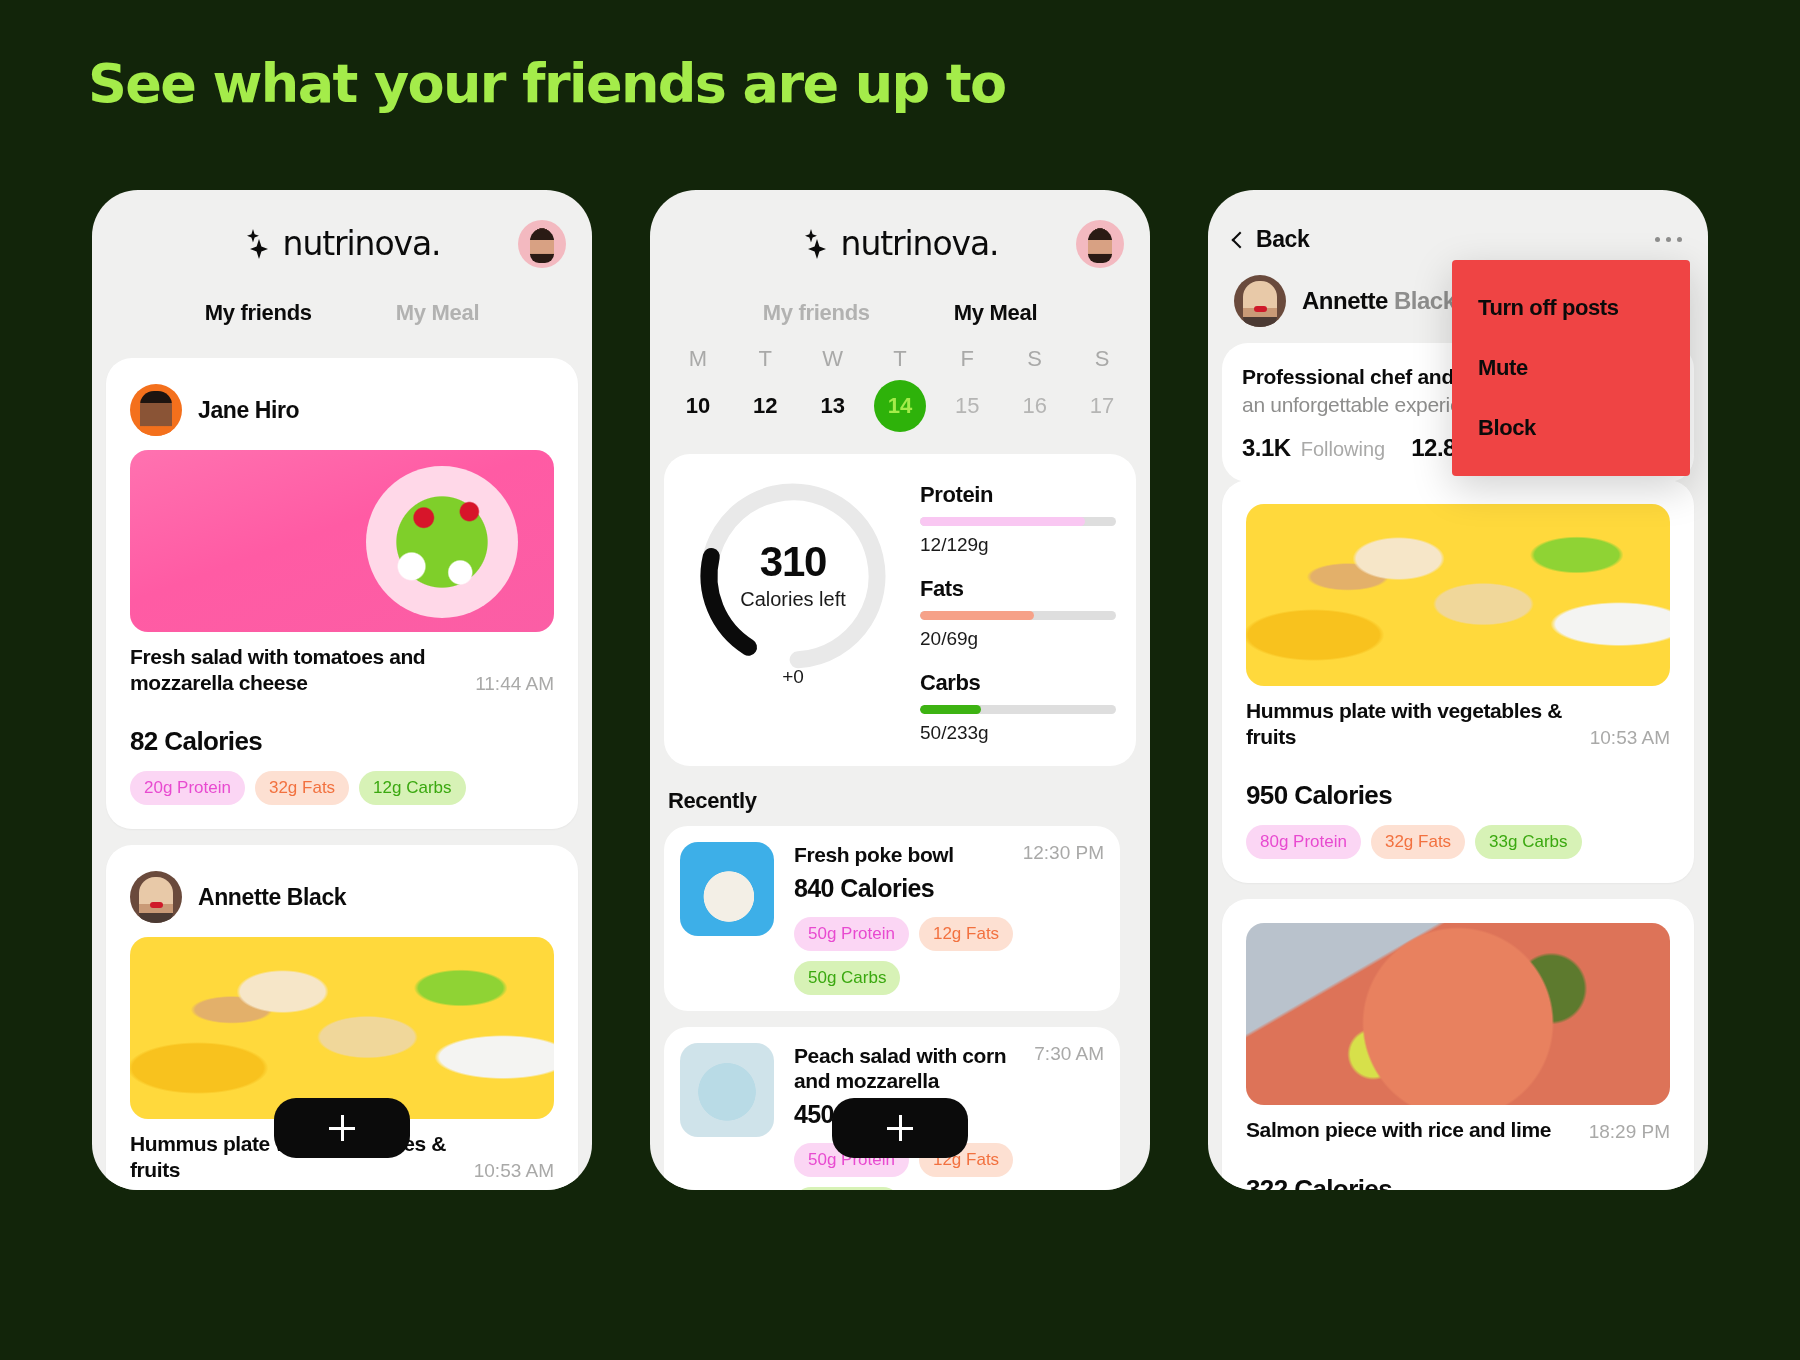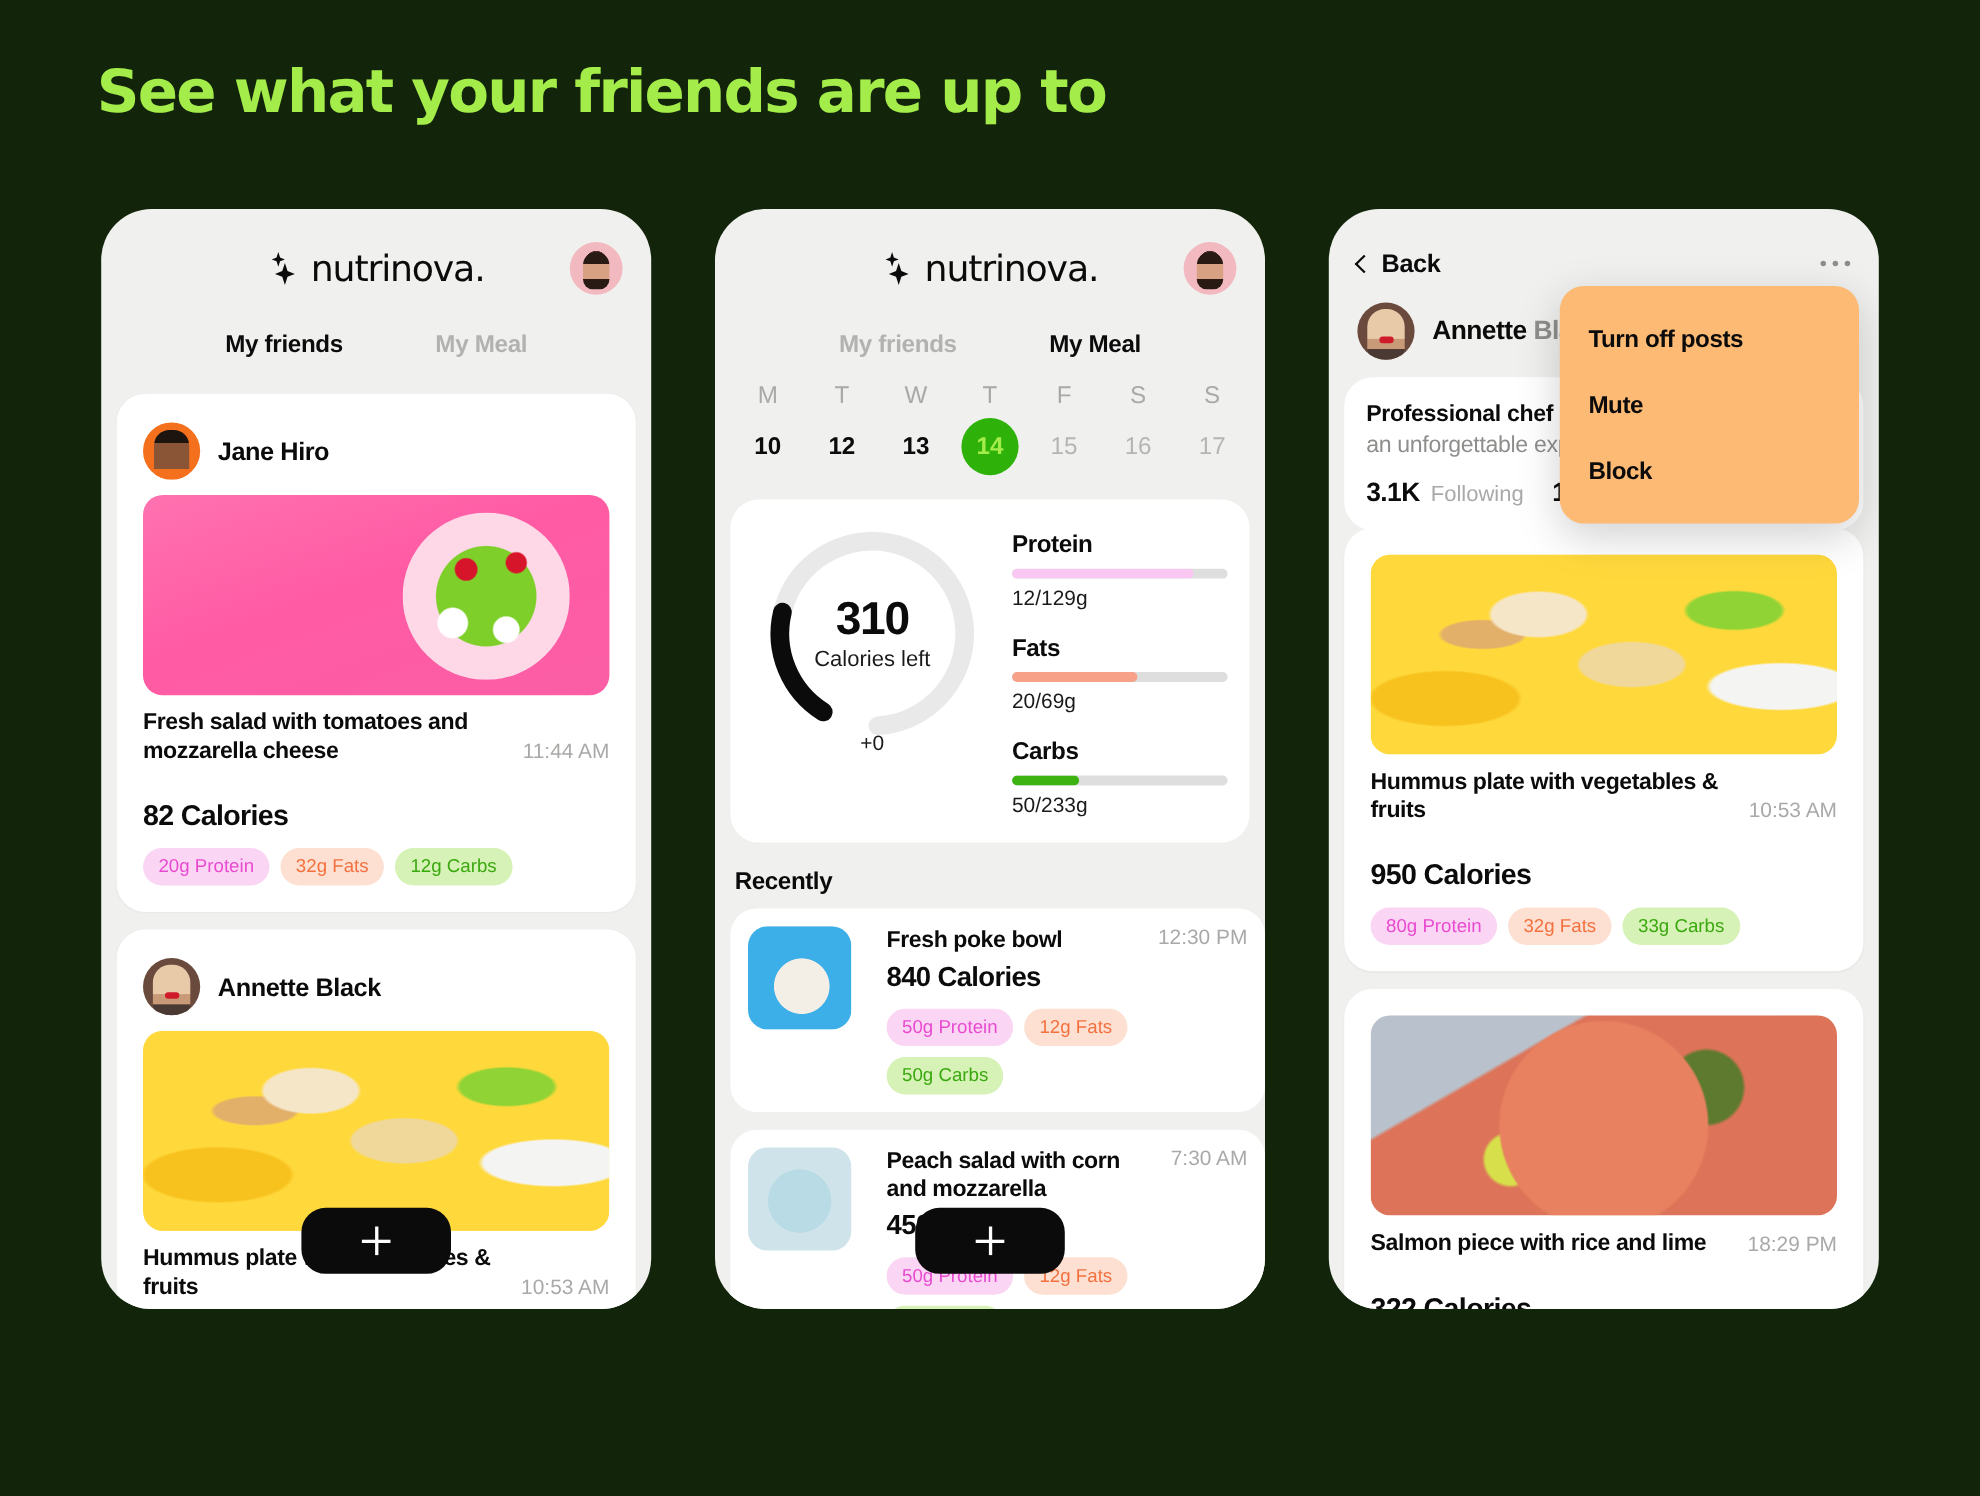--- a/index.html
+++ b/index.html
@@ -144,21 +144,21 @@
   .macro-name { font-size: 22px; font-weight: 700; letter-spacing:-0.4px; color:#0b0b0b; }
   .bar { height: 9px; border-radius: 6px; background:#dedede; margin-top: 9px; position: relative; overflow:hidden; }
   .bar > span { position:absolute; left:0; top:0; bottom:0; border-radius: 6px; display:block; }
   .bar.protein > span { background:#f9c7f2; }
   .bar.fats > span { background:#f6a188; }
   .bar.carbs > span { background:#3db312; }
   .macro-val { font-size: 19px; color:#1a1a1a; margin-top: 8px; }
 
   .recently { font-size: 22px; font-weight: 700; letter-spacing:-0.4px; color:#0b0b0b; margin: 22px 0 12px 18px; }
 
-  .recent-card { background:#fff; border-radius: 24px; margin: 0 0 16px 14px; padding: 16px; display:flex; gap: 32px; justify-content: space-between; }
+  .recent-card { background:#fff; border-radius: 24px; margin: 0 30px 16px 14px; padding: 16px; display:flex; gap: 20px; justify-content: space-between; }
   .thumb { width: 94px; height: 94px; border-radius: 18px; flex: 0 0 auto; position: relative; overflow:hidden; }
   .thumb.poke {
     background: #3dafe8;
     background-image: radial-gradient(circle at 52% 58%, #f3efe6 0 34%, transparent 35%),
       radial-gradient(circle at 46% 52%, #c8472b 0 12%, transparent 13%),
       radial-gradient(circle at 60% 64%, #6aa32c 0 11%, transparent 12%);
   }
   .thumb.peach {
     background: #cfe3ea;
     background-image: radial-gradient(circle at 50% 52%, #b9dbe6 0 42%, transparent 43%),
@@ -199,22 +199,22 @@
   .bio-card { background:#fff; border-radius: 26px; margin: 16px 14px 0 14px; padding: 20px; }
   .bio { font-size: 21px; line-height: 1.32; letter-spacing:-0.3px; }
   .bio b { font-weight: 700; color:#0b0b0b; }
   .bio span { color:#8e8e8d; }
   .stats { display:flex; gap: 26px; margin-top: 16px; align-items: baseline; }
   .stat { display:flex; gap: 10px; align-items: baseline; }
   .stat-n { font-size: 24px; font-weight: 700; letter-spacing:-0.5px; color:#0b0b0b; }
   .stat-l { font-size: 20px; color:#a9a9a8; }
 
   .menu {
-    position: absolute; right: 18px; top: 70px; width: 272px;
-    background:#fdba74; border-radius: 22px; padding: 18px 0;
+    position: absolute; right: 18px; top: 70px; width: 238px;
+    background:#ef4444; border-radius: 4px; padding: 18px 0;
     box-shadow: 0 12px 40px rgba(0,0,0,.18); z-index: 50;
   }
   .menu-item { font-size: 22px; font-weight: 700; letter-spacing:-0.4px; color:#0b0b0b; padding: 17px 26px; cursor: pointer; }
 
   .scroll3 { position:absolute; left:0; right:0; top: 290px; bottom: 0; padding: 0 14px; }
 </style>
 </head>
 <body>
 
 <div class="page">

